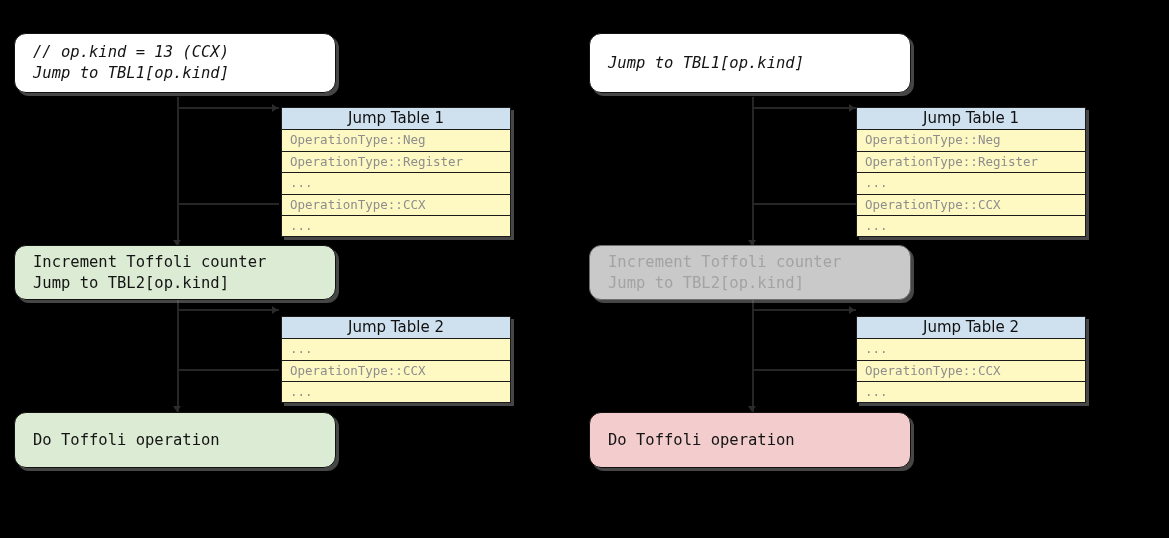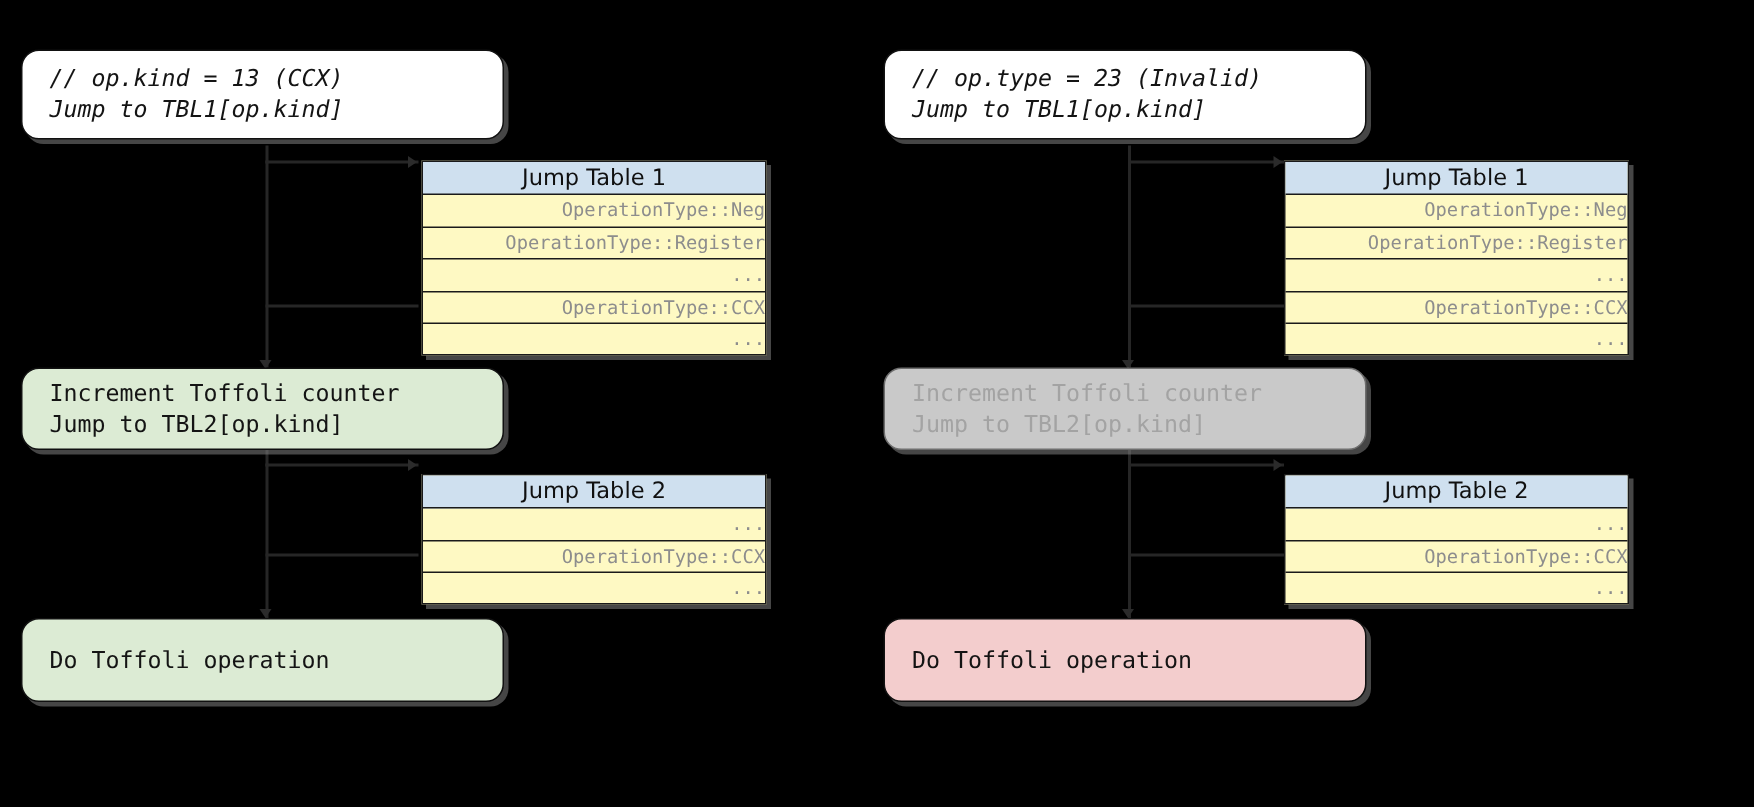--- a/index.html
+++ b/index.html
@@ -70,21 +70,20 @@
     box-sizing: border-box;
     height: 21.5px;
     border-bottom: 1.1px solid #1a1a1a;
     padding-left: 8px;
     font-family: "DejaVu Sans Mono", monospace;
     font-size: 12.5px;
     line-height: 20px;
     color: #8d8d8d;
     white-space: pre;
     overflow: hidden;
-    text-align: right;
   }
   .jtable .trow:last-child { border-bottom: none; }
 
   
   .conn { position: absolute; background: #262626; }
   .conn.v { width: 2px; }
   .conn.h { height: 2px; }
   .arrow {
     position: absolute;
     width: 0; height: 0;
@@ -160,21 +159,20 @@
 
   <div class="conn v" style="left:752px; top:299px; height:12px;"></div>
   <div class="conn h" style="left:752px; top:309px; width:104px;"></div>
   <div class="arrow right" style="left:849px; top:306px;"></div>
 
   <div class="conn v" style="left:752px; top:309px; height:103px;"></div>
   <div class="conn h" style="left:752px; top:369px; width:104px;"></div>
   <div class="arrow down" style="left:747.5px; top:406px;"></div>
 
   <div class="node white" style="left:589px; top:33px; width:322px; height:60px;">
-    <span class="ln">// op.type = 23 (Invalid)</span>
     <span class="ln">Jump to TBL1[op.kind]</span>
   </div>
 
   <div class="jtable" style="left:856px; top:107px; width:230px; height:130px;">
     <div class="thead">Jump Table 1</div>
     <div class="trow">OperationType::Neg</div>
     <div class="trow">OperationType::Register</div>
     <div class="trow">...</div>
     <div class="trow">OperationType::CCX</div>
     <div class="trow">...</div>

